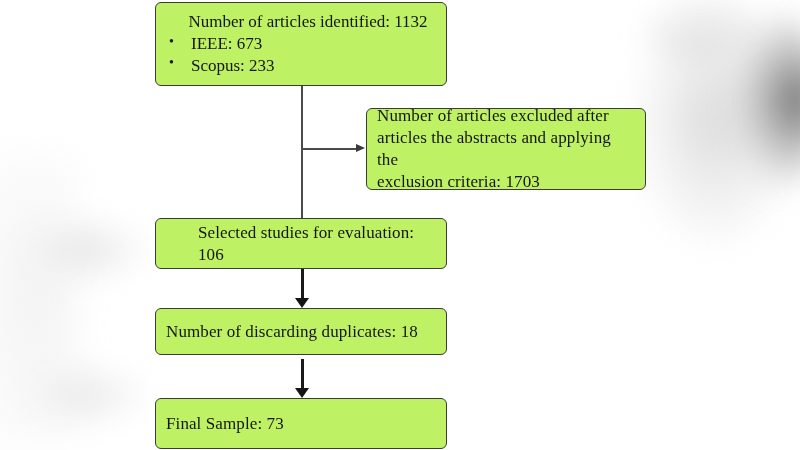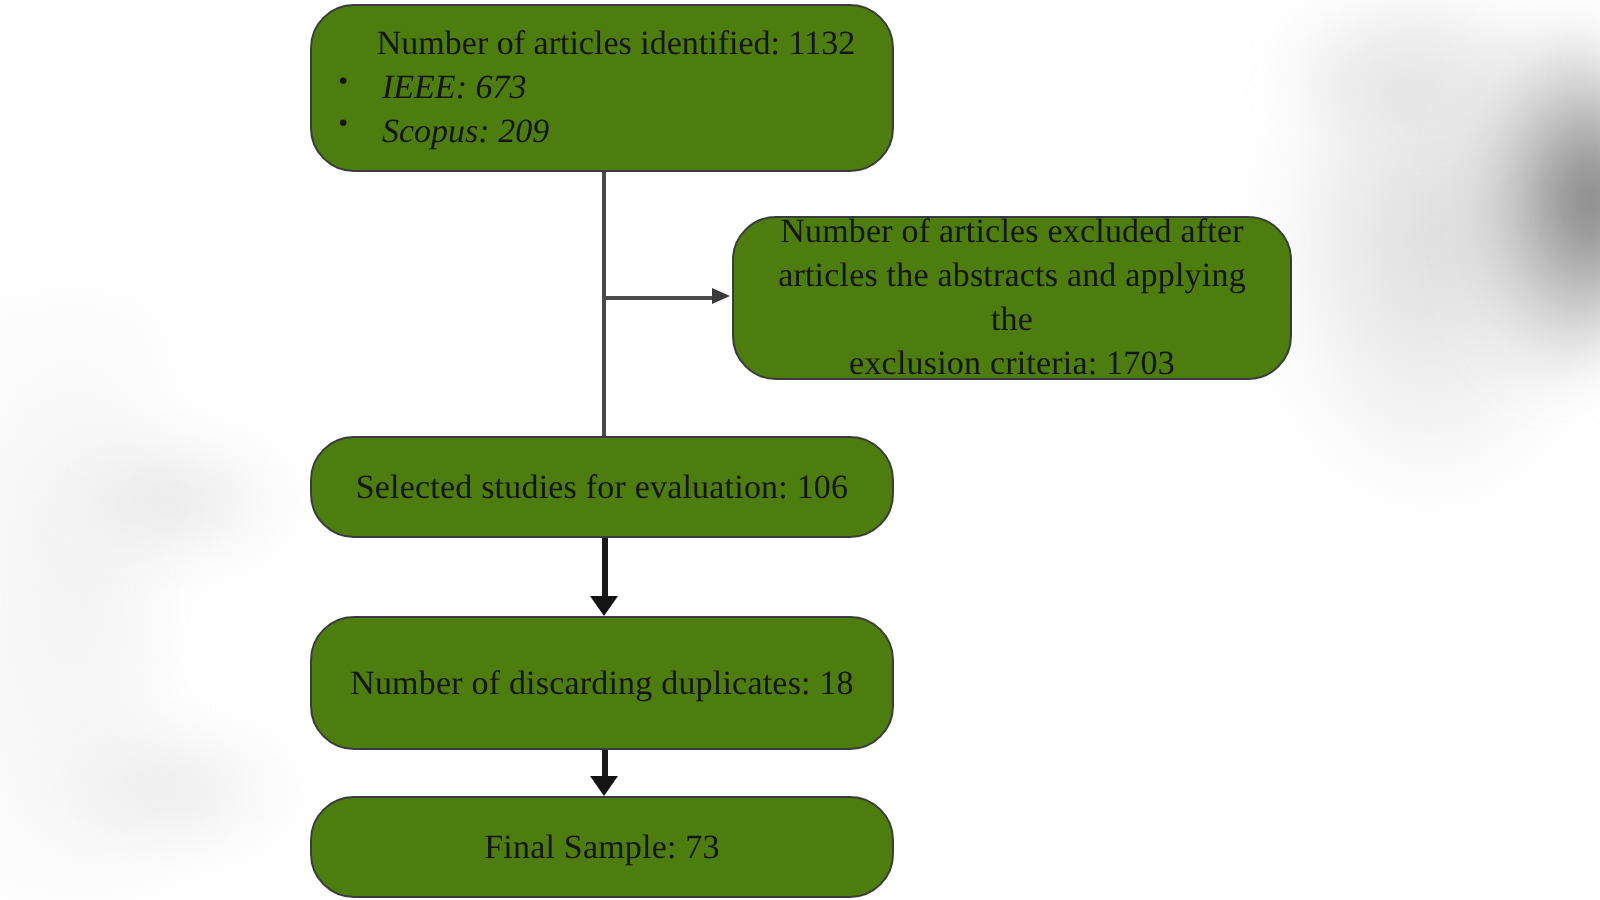--- a/index.html
+++ b/index.html
@@ -51,30 +51,29 @@
     left: -30px; top: 150px; width: 110px; height: 300px;
     background: radial-gradient(ellipse at 60% 50%, rgba(235,235,235,0.60) 0%, rgba(255,255,255,0) 100%);
     filter: blur(16px);
     border-radius: 0;
   }
 
   
   .node {
     position: absolute;
     box-sizing: border-box;
-    background: #4d7c0f;
+    background: #bef264;
     border: 1.4px solid #3b3b3b;
-    border-radius: 22px;
+    border-radius: 6px;
     color: #151515;
     display: flex;
     flex-direction: column;
     justify-content: center;
   }
   .node-text {
-    text-align: center;
     font-size: 17px;
     line-height: 1.24;
     letter-spacing: 0.1px;
     padding: 0 10px;
   }
 
   
   #node-identified { left: 155px; top: 2px; width: 292px; height: 84px; padding: 4px 0 3px 0; }
   #node-identified .headline {
     text-align: center;
@@ -85,34 +84,33 @@
   .bullet-list {
     list-style: none;
     margin: 0;
     padding: 0 0 0 12px;
   }
   .bullet-list li {
     position: relative;
     font-size: 17px;
     line-height: 1.28;
     padding-left: 23px;
-    font-style: italic;
   }
   .bullet-list li::before {
     content: "\2022";
     position: absolute;
     left: 1px;
     top: -0.5px;
     font-size: 14px;
   }
 
   #node-excluded { left: 366px; top: 108px; width: 280px; height: 82px; }
   #node-excluded .node-text { line-height: 1.3; }
-  #node-selected   { left: 155px; top: 218px; width: 292px; height: 51px; }
-  #node-duplicates { left: 155px; top: 308px; width: 292px; height: 67px; }
+  #node-selected   { left: 155px; top: 218px; width: 292px; height: 51px; padding-left: 32px; }
+  #node-duplicates { left: 155px; top: 308px; width: 292px; height: 47px; }
   #node-final      { left: 155px; top: 398px; width: 292px; height: 51px; }
 
   
   .conn { position: absolute; background: #4a4a4a; }
 
   
   #conn-trunk { left: 301px; top: 86px; width: 2px; height: 132px; }
 
   
   #conn-branch { left: 303px; top: 148px; width: 55px; height: 1.6px; }
@@ -166,21 +164,21 @@
   <div class="conn" id="conn-sel-dup"></div>
   <div id="arrow-sel-dup"></div>
 
   <div class="conn" id="conn-dup-fin"></div>
   <div id="arrow-dup-fin"></div>
 
   <div class="node" id="node-identified">
     <div class="headline">Number of articles identified: 1132</div>
     <ul class="bullet-list">
       <li>IEEE: 673</li>
-      <li>Scopus: 209</li>
+      <li>Scopus: 233</li>
     </ul>
   </div>
 
   <div class="node" id="node-excluded">
     <div class="node-text">
       <div>Number of articles excluded after</div>
       <div>articles the abstracts and applying the</div>
       <div>exclusion criteria: 1703</div>
     </div>
   </div>

